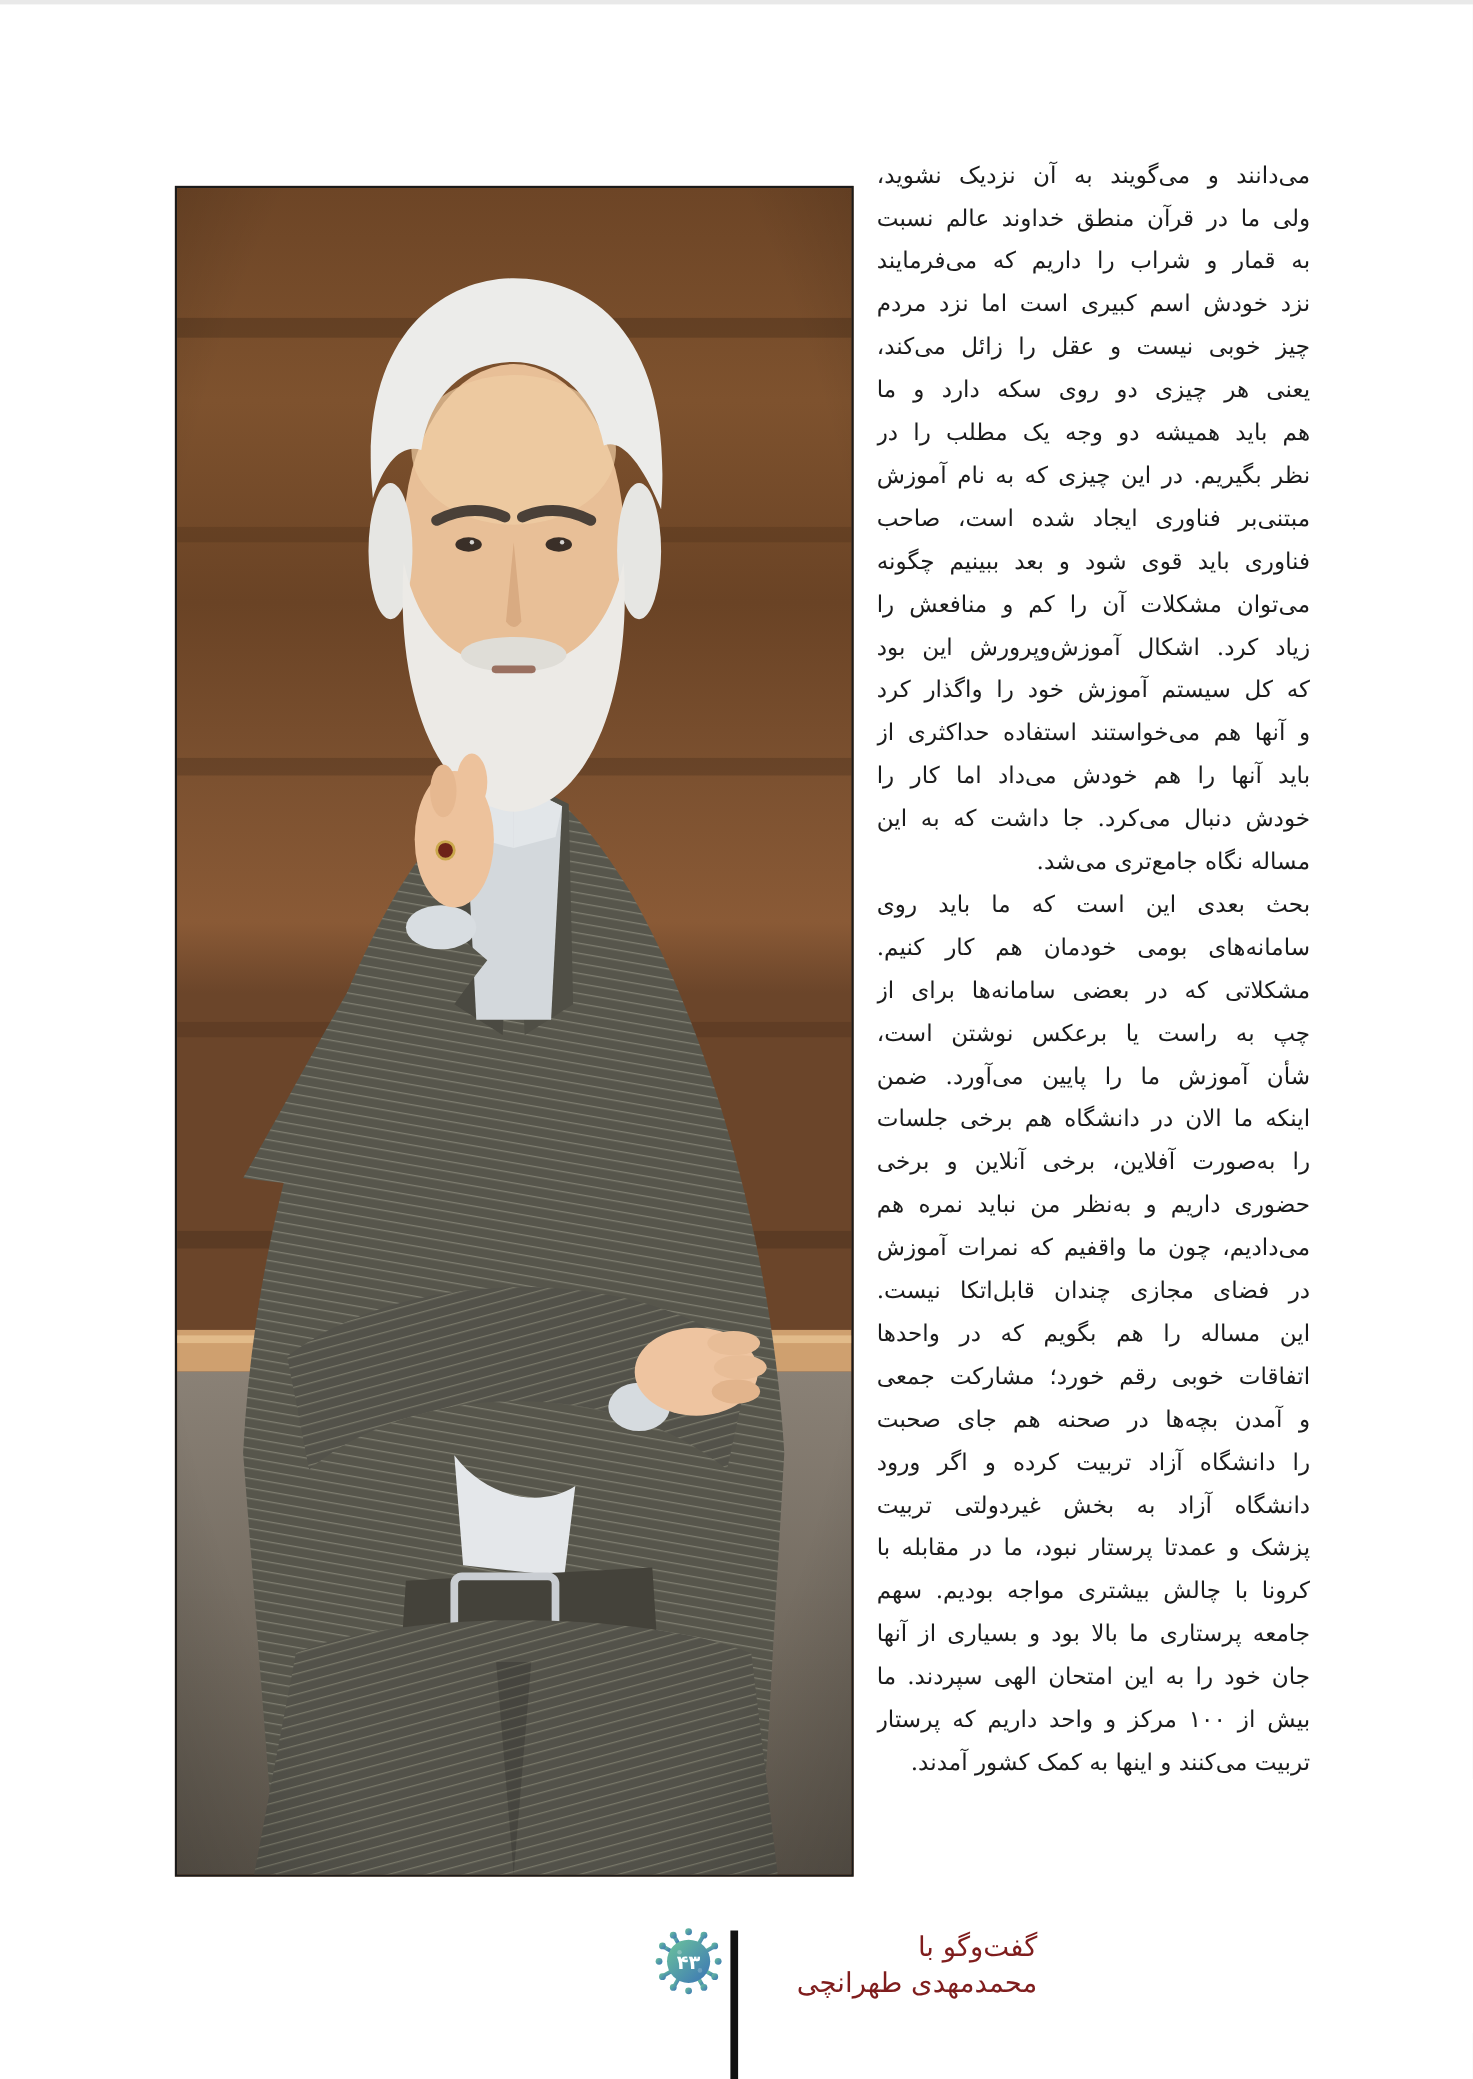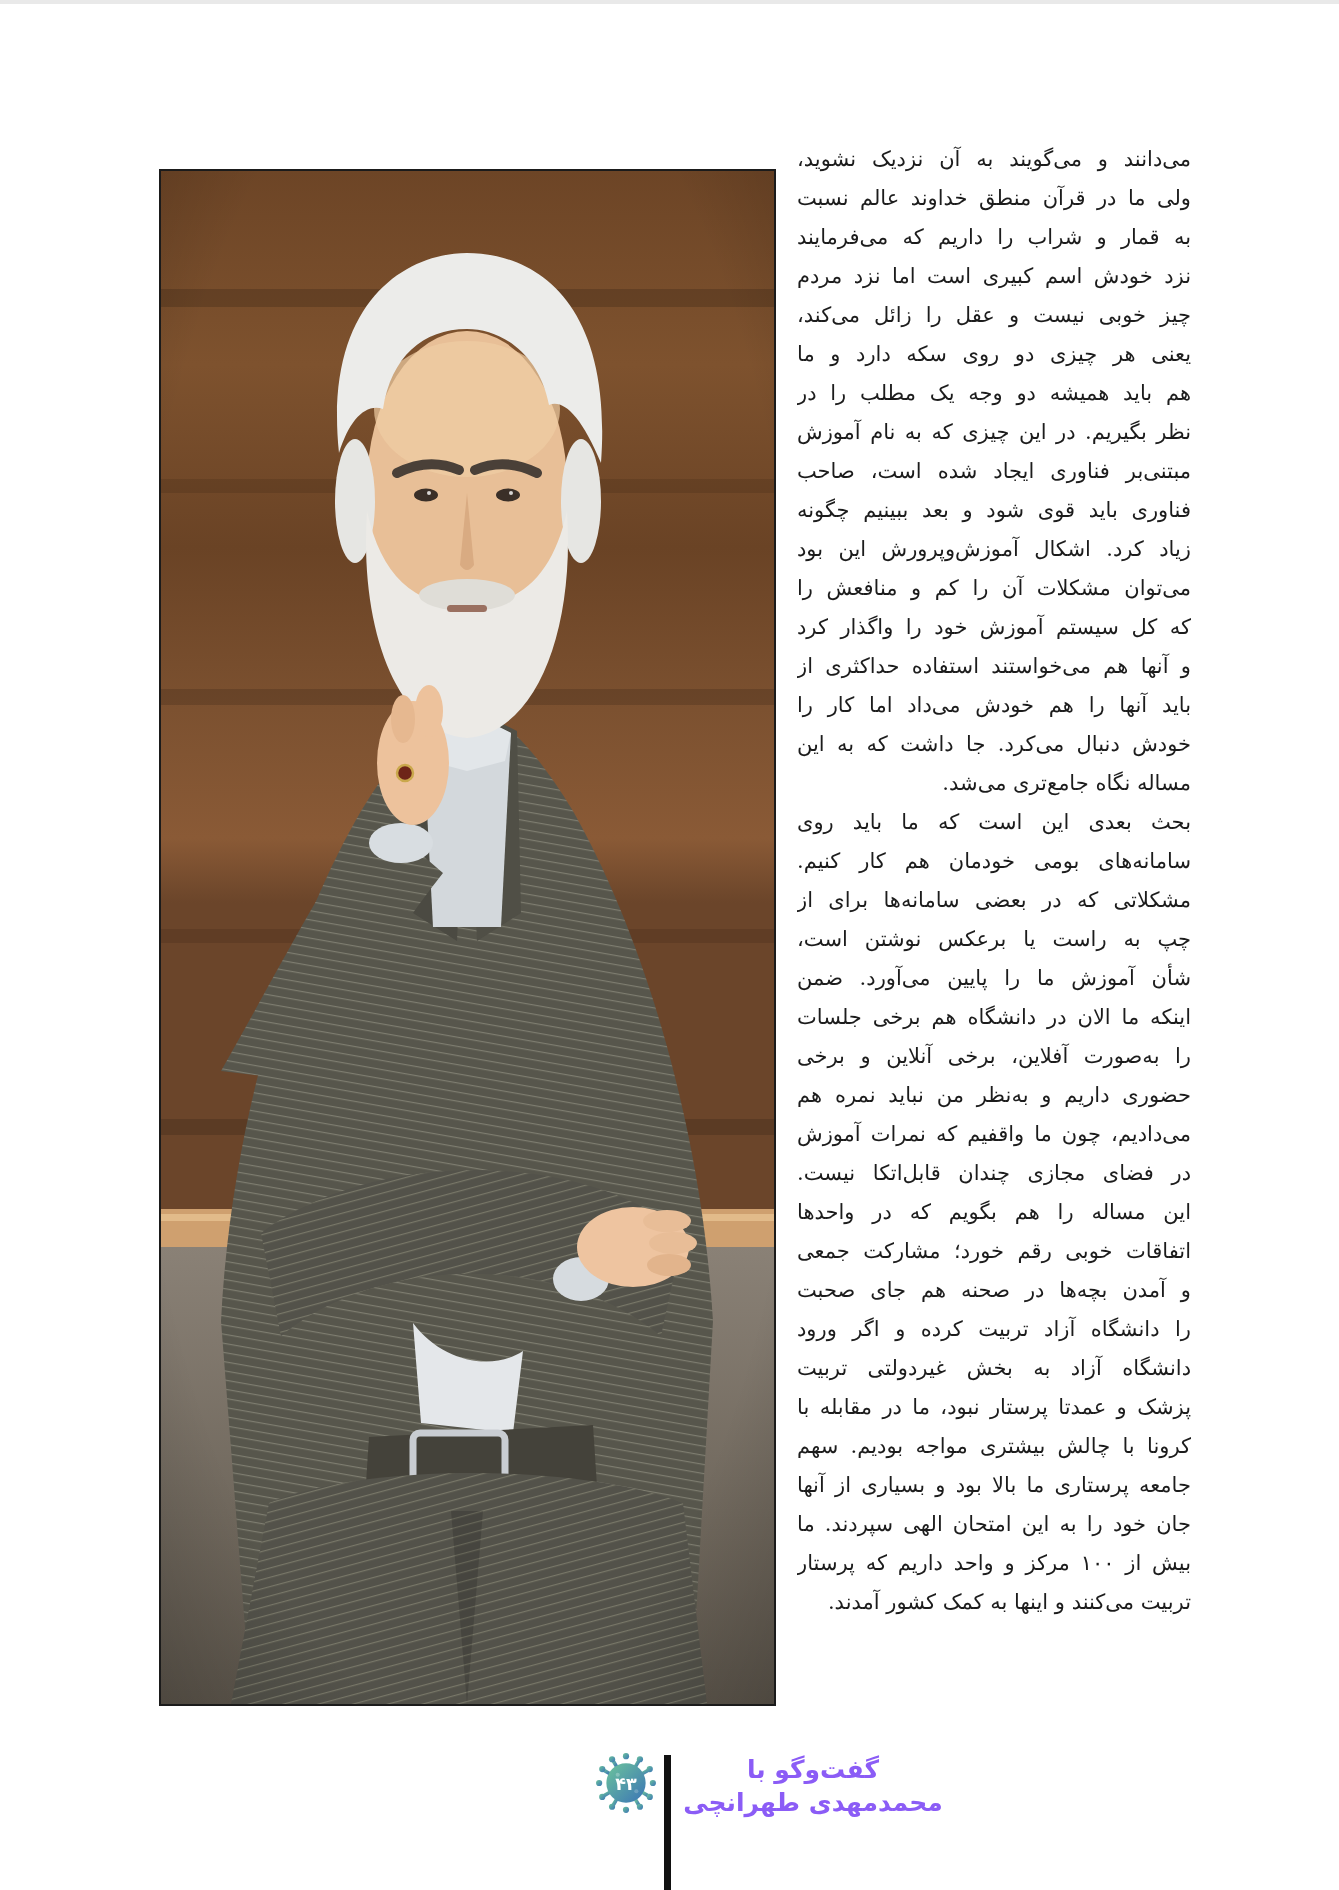--- a/index.html
+++ b/index.html
@@ -25,22 +25,22 @@
     height:39px;line-height:39px;font-size:21px;
     text-align:justify;text-align-last:justify;
     overflow:hidden;white-space:normal;
   }
   .text-line.para-end{text-align-last:right;}
   
   .footer-badge{position:absolute;left:595px;top:1748px;width:62px;height:62px;}
   .footer-bar{position:absolute;left:664px;top:1751px;width:7px;height:139px;background:#111111;}
   .footer-caption{
     position:absolute;left:683px;top:1749px;width:260px;
-    direction:rtl;text-align:center;
-    color:#8b5cf6;font-weight:bold;font-size:25px;line-height:33px;
+    direction:rtl;text-align:right;
+    color:#7f1d1d;font-weight:normal;font-size:25px;line-height:33px;
     font-family:"DejaVu Sans", sans-serif;
   }
 </style>
 </head>
 <body>
 
 <div class="page">
 
   <div class="photo-frame">
     <svg viewBox="0 0 613 1533" preserveAspectRatio="none">
@@ -158,22 +158,22 @@
       <div class="text-line">می‌دانند و می‌گویند به آن نزدیک نشوید،</div>
       <div class="text-line">ولی ما در قرآن منطق خداوند عالم نسبت</div>
       <div class="text-line">به قمار و شراب را داریم که می‌فرمایند</div>
       <div class="text-line">نزد خودش اسم کبیری است اما نزد مردم</div>
       <div class="text-line">چیز خوبی نیست و عقل را زائل می‌کند،</div>
       <div class="text-line">یعنی هر چیزی دو روی سکه دارد و ما</div>
       <div class="text-line">هم باید همیشه دو وجه یک مطلب را در</div>
       <div class="text-line">نظر بگیریم. در این چیزی که به نام آموزش</div>
       <div class="text-line">مبتنی‌بر فناوری ایجاد شده است، صاحب</div>
       <div class="text-line">فناوری باید قوی شود و بعد ببینیم چگونه</div>
+      <div class="text-line">می‌توان مشکلات آن را کم و منافعش را</div>
       <div class="text-line">زیاد کرد. اشکال آموزش‌وپرورش این بود</div>
-      <div class="text-line">می‌توان مشکلات آن را کم و منافعش را</div>
       <div class="text-line">که کل سیستم آموزش خود را واگذار کرد</div>
       <div class="text-line">و آنها هم می‌خواستند استفاده حداکثری از</div>
       <div class="text-line">باید آنها را هم خودش می‌داد اما کار را</div>
       <div class="text-line">خودش دنبال می‌کرد. جا داشت که به این</div>
       <div class="text-line para-end">مساله نگاه جامع‌تری می‌شد.</div>
       <div class="text-line">بحث بعدی این است که ما باید روی</div>
       <div class="text-line">سامانه‌های بومی خودمان هم کار کنیم.</div>
       <div class="text-line">مشکلاتی که در بعضی سامانه‌ها برای از</div>
       <div class="text-line">چپ به راست یا برعکس نوشتن است،</div>
       <div class="text-line">شأن آموزش ما را پایین می‌آورد. ضمن</div>

